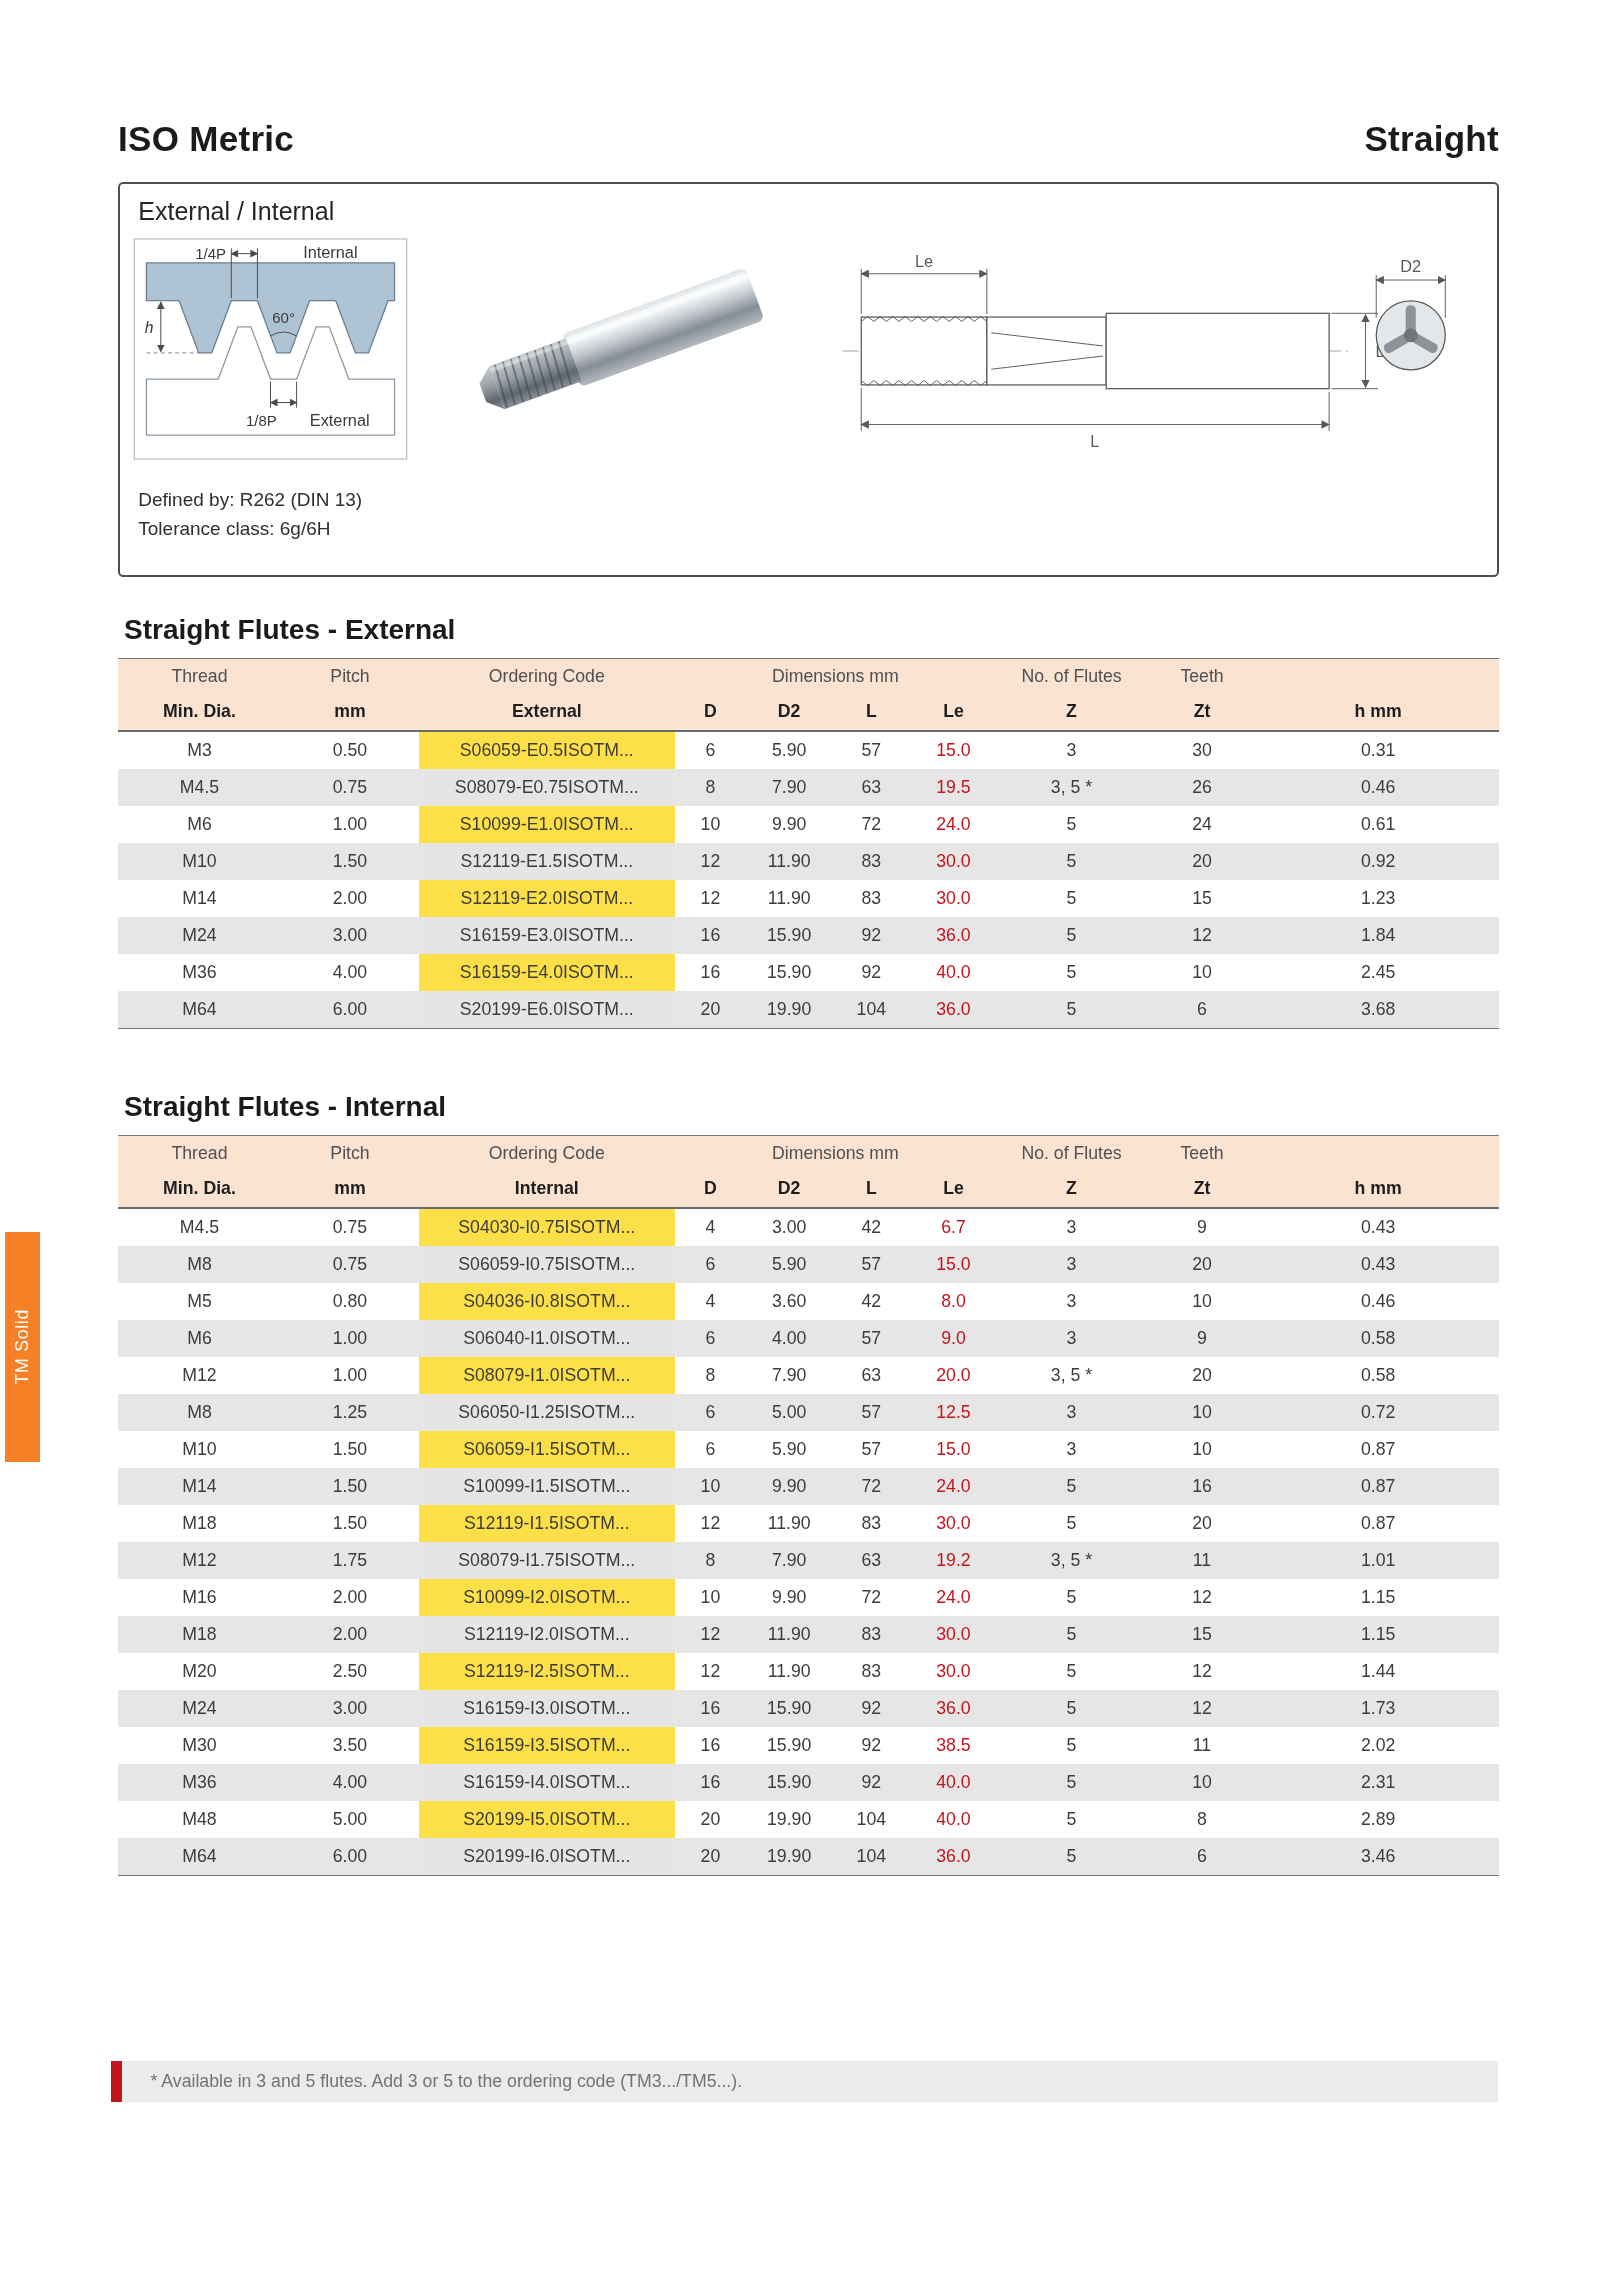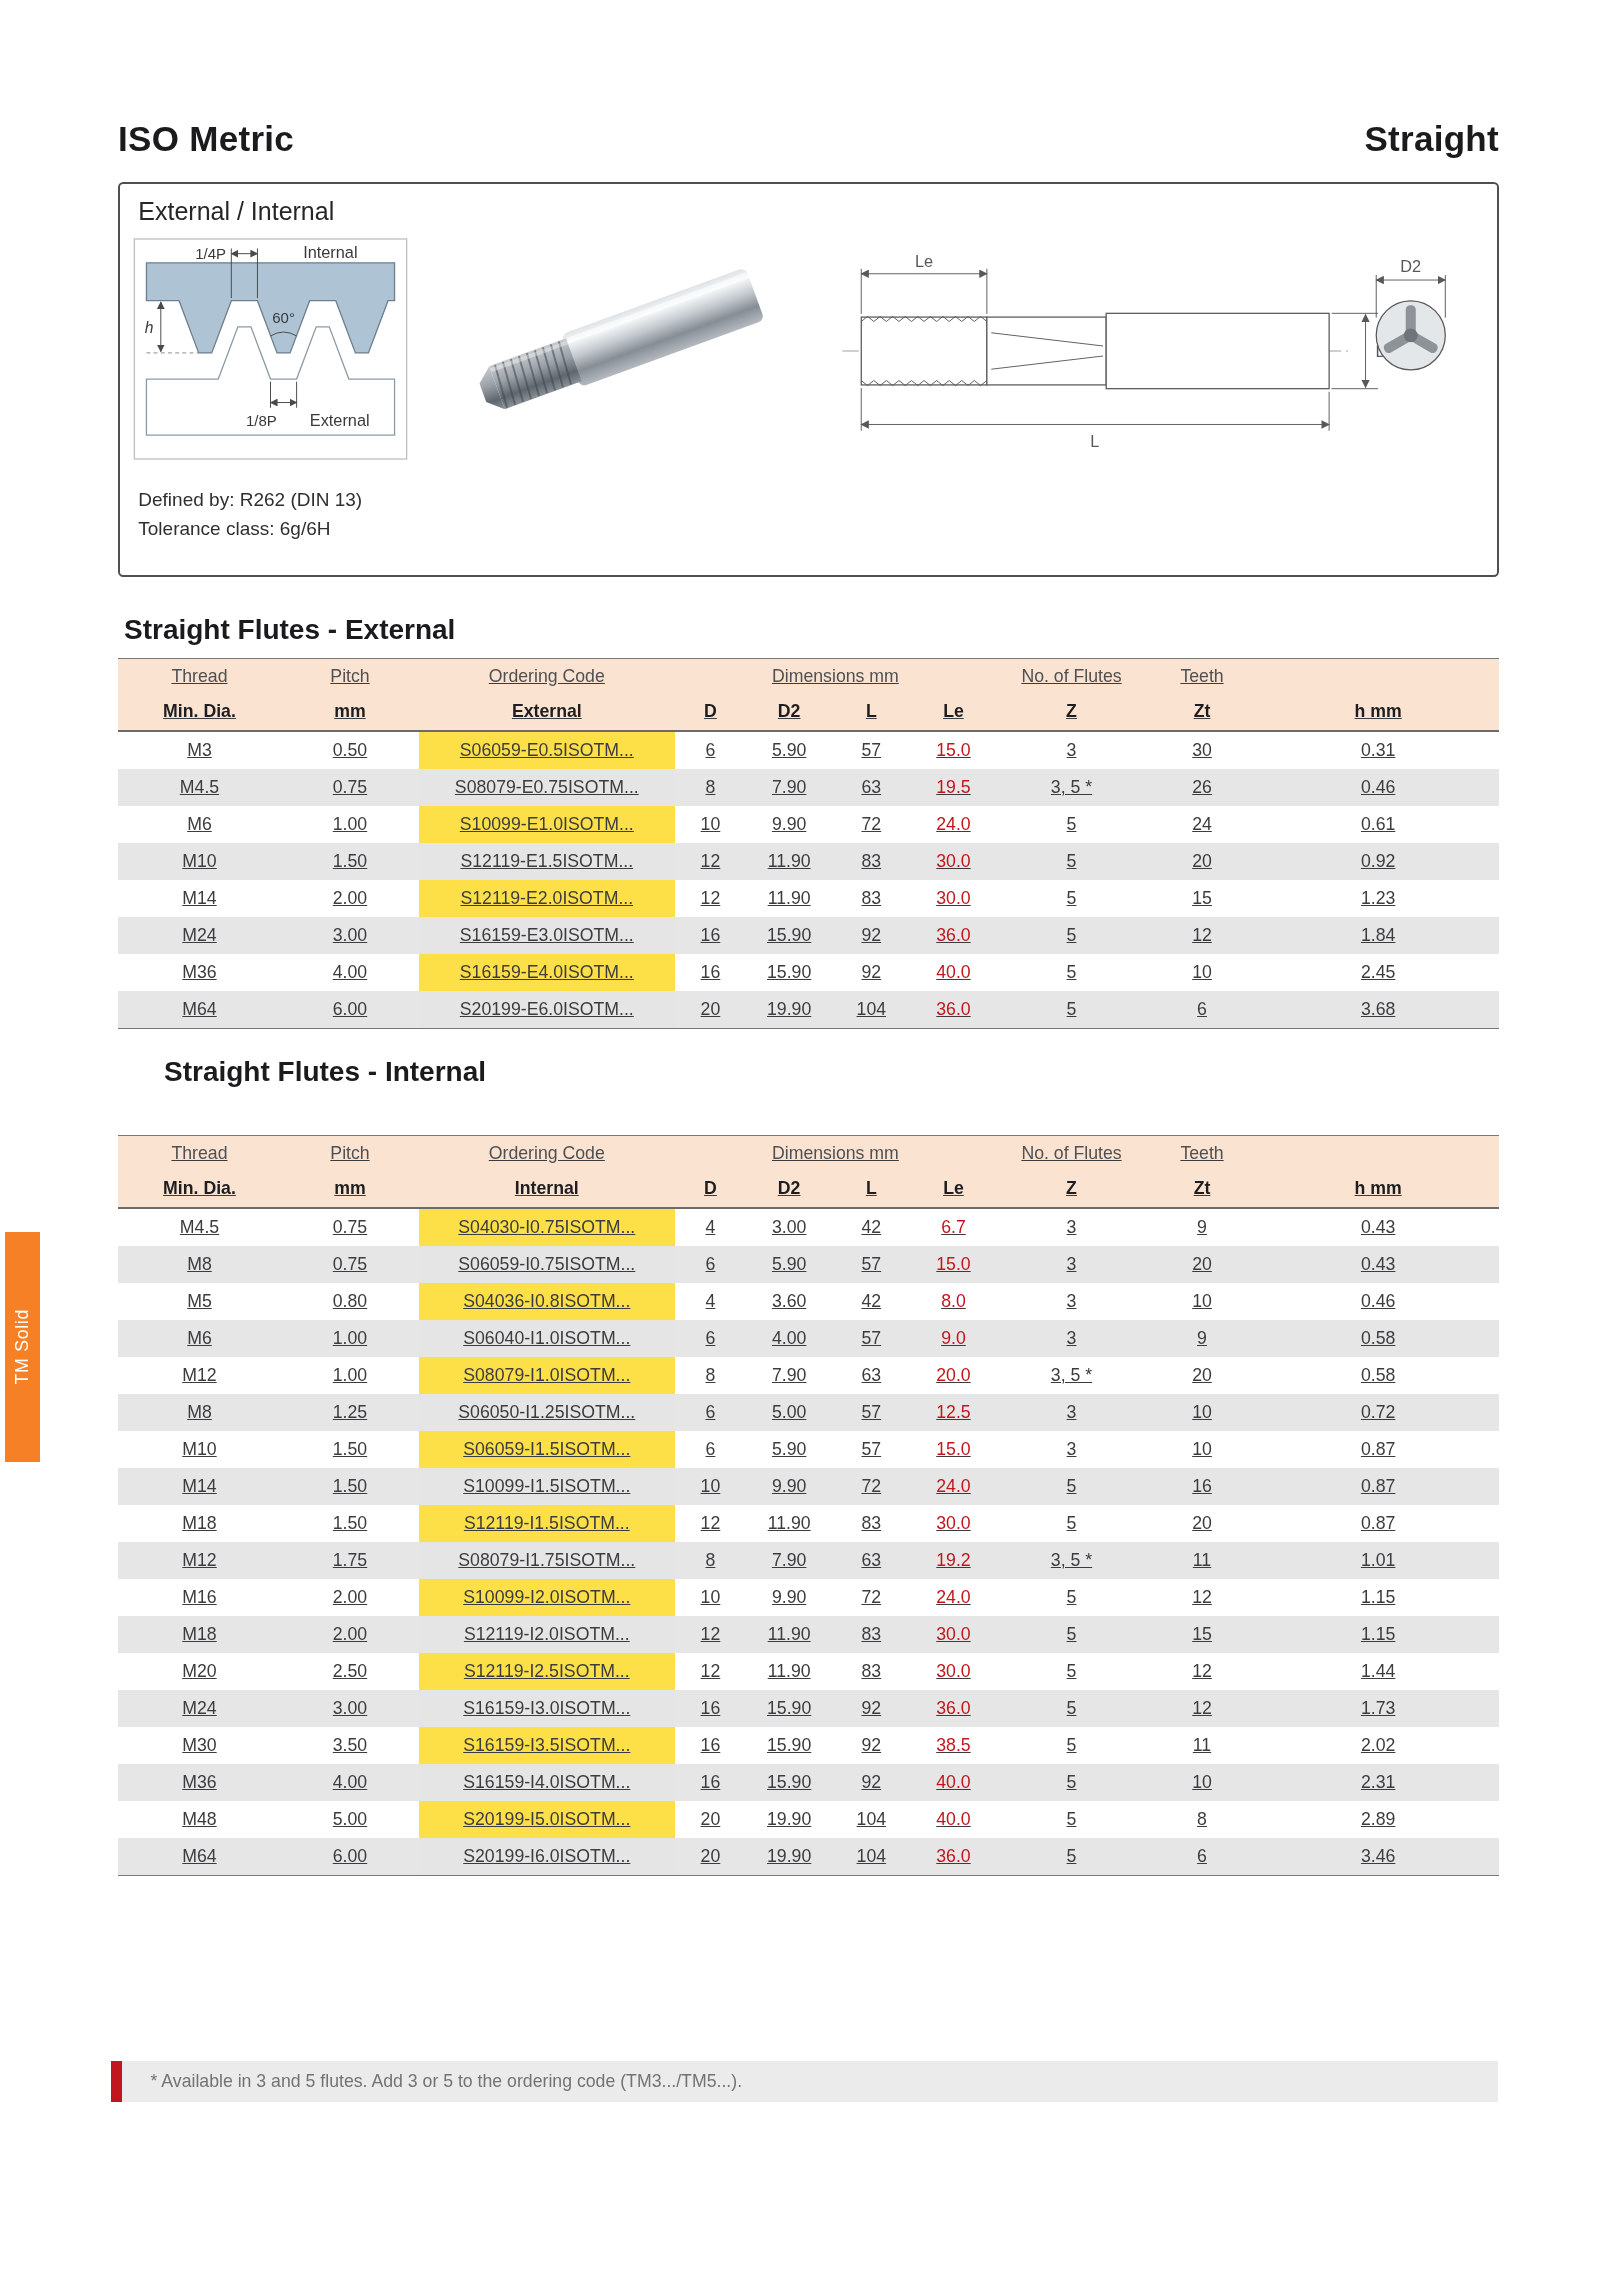--- a/index.html
+++ b/index.html
@@ -23,28 +23,28 @@
   .profile-wrap{position:absolute;top:54px;left:13px;}
   .tool-wrap{position:absolute;top:63px;left:308px;}
   .drawing-wrap{position:absolute;top:59px;left:713px;}
   .defined-line{position:absolute;left:18.3px;top:305px;font-size:19px;color:#2f2f31;}
   .tolerance-line{position:absolute;left:18.3px;top:334px;font-size:19px;color:#2f2f31;}
   svg text{font-family:"Liberation Sans",sans-serif;}
 
   
   .sec-title{position:absolute;left:124px;font-size:28px;font-weight:bold;color:#1b1b1d;}
   #sec1-title{top:614px;}
-  #sec2-title{top:1056px;margin-left:40px;}
+  #sec2-title{top:1091px;}
 
   
   .table-wrap{position:absolute;left:118px;width:1381px;}
   #table1-wrap{top:658px;}
   #table2-wrap{top:1135px;}
   table.data-table{border-collapse:collapse;table-layout:fixed;width:1381px;
-    font-size:17.7px;border-top:1.3px solid #77787a;border-bottom:1.3px solid #77787a;text-decoration:underline;}
+    font-size:17.7px;border-top:1.3px solid #77787a;border-bottom:1.3px solid #77787a;}
   .data-table th,.data-table td{text-align:center;padding:0;overflow:hidden;white-space:nowrap;}
   .data-table tr.group-row th{height:34px;background:#FBE3D1;font-weight:400;color:#505052;}
   .data-table tr.col-row th{height:37px;background:#FBE3D1;font-weight:bold;color:#1e1e20;
     border-bottom:2px solid #6a6b6d;}
   .data-table tbody td{height:37px;color:#3c3c3e;background:#ffffff;}
   .data-table tbody tr.stripe td{background:#E6E6E7;}
   .data-table tbody td.code{background:#fde047;}
   .data-table tbody tr.stripe td.code{background:#e5e5e5;}
   .data-table .red{color:#C3161C;}
 

